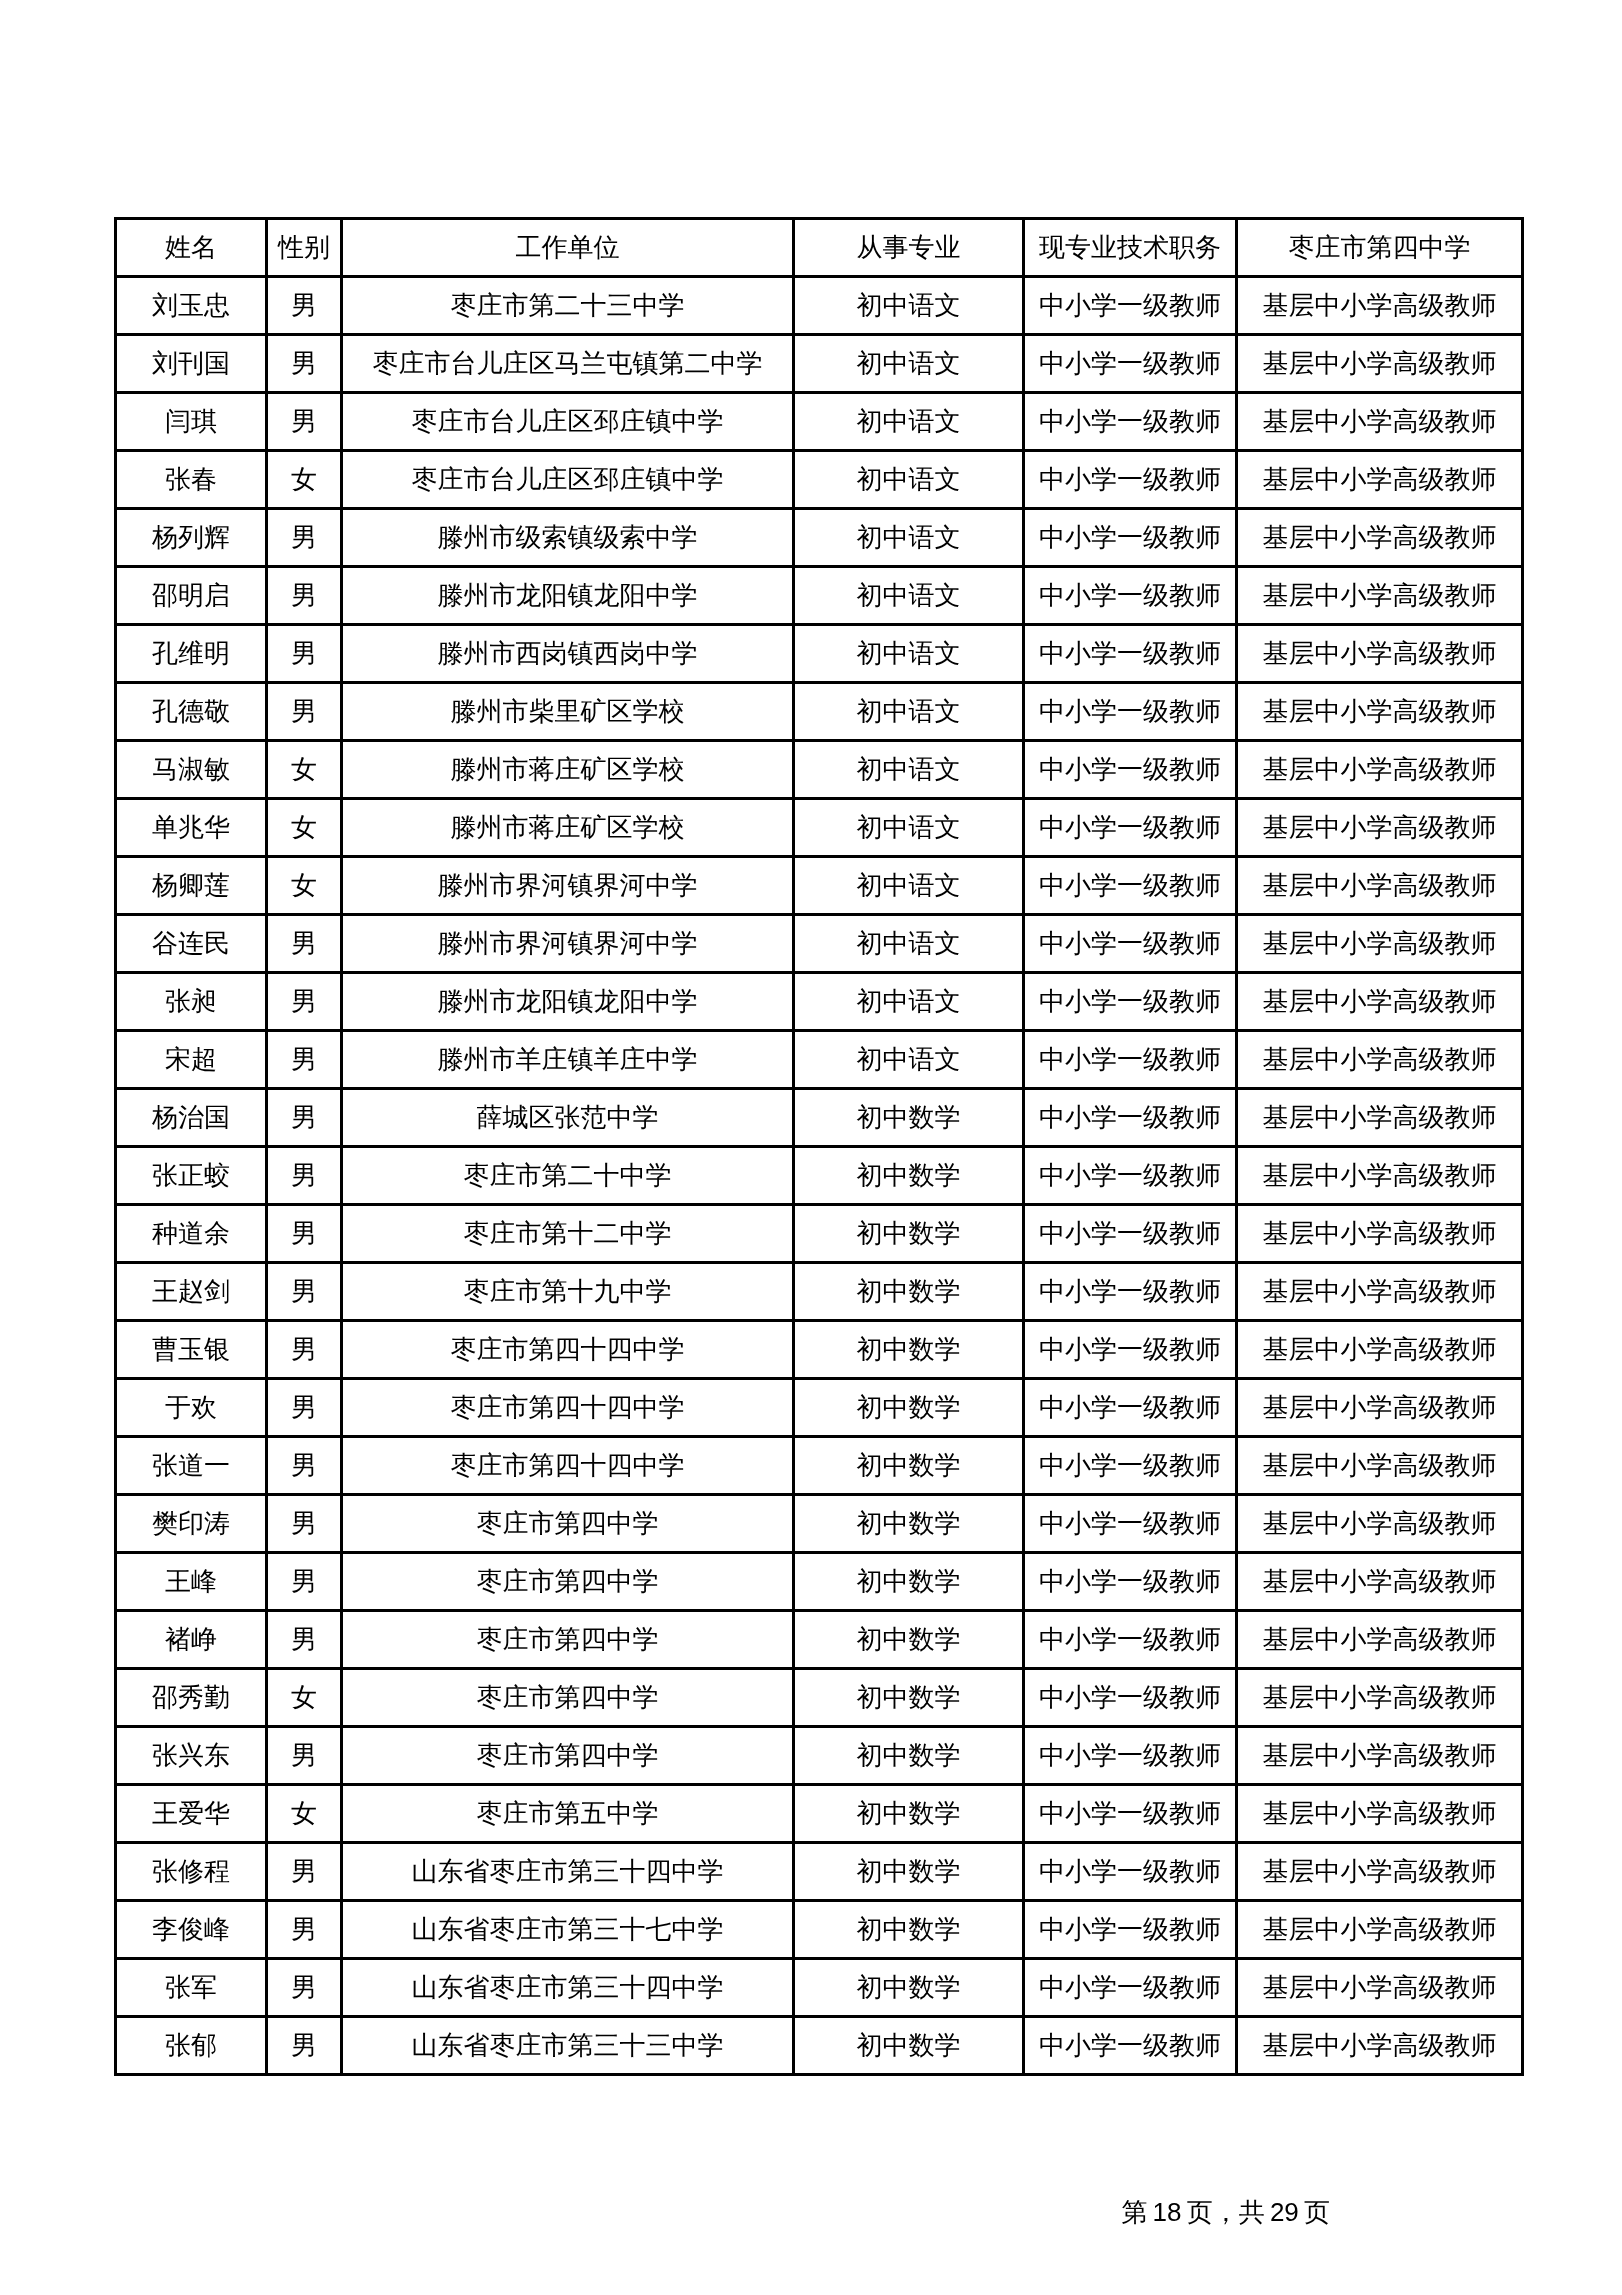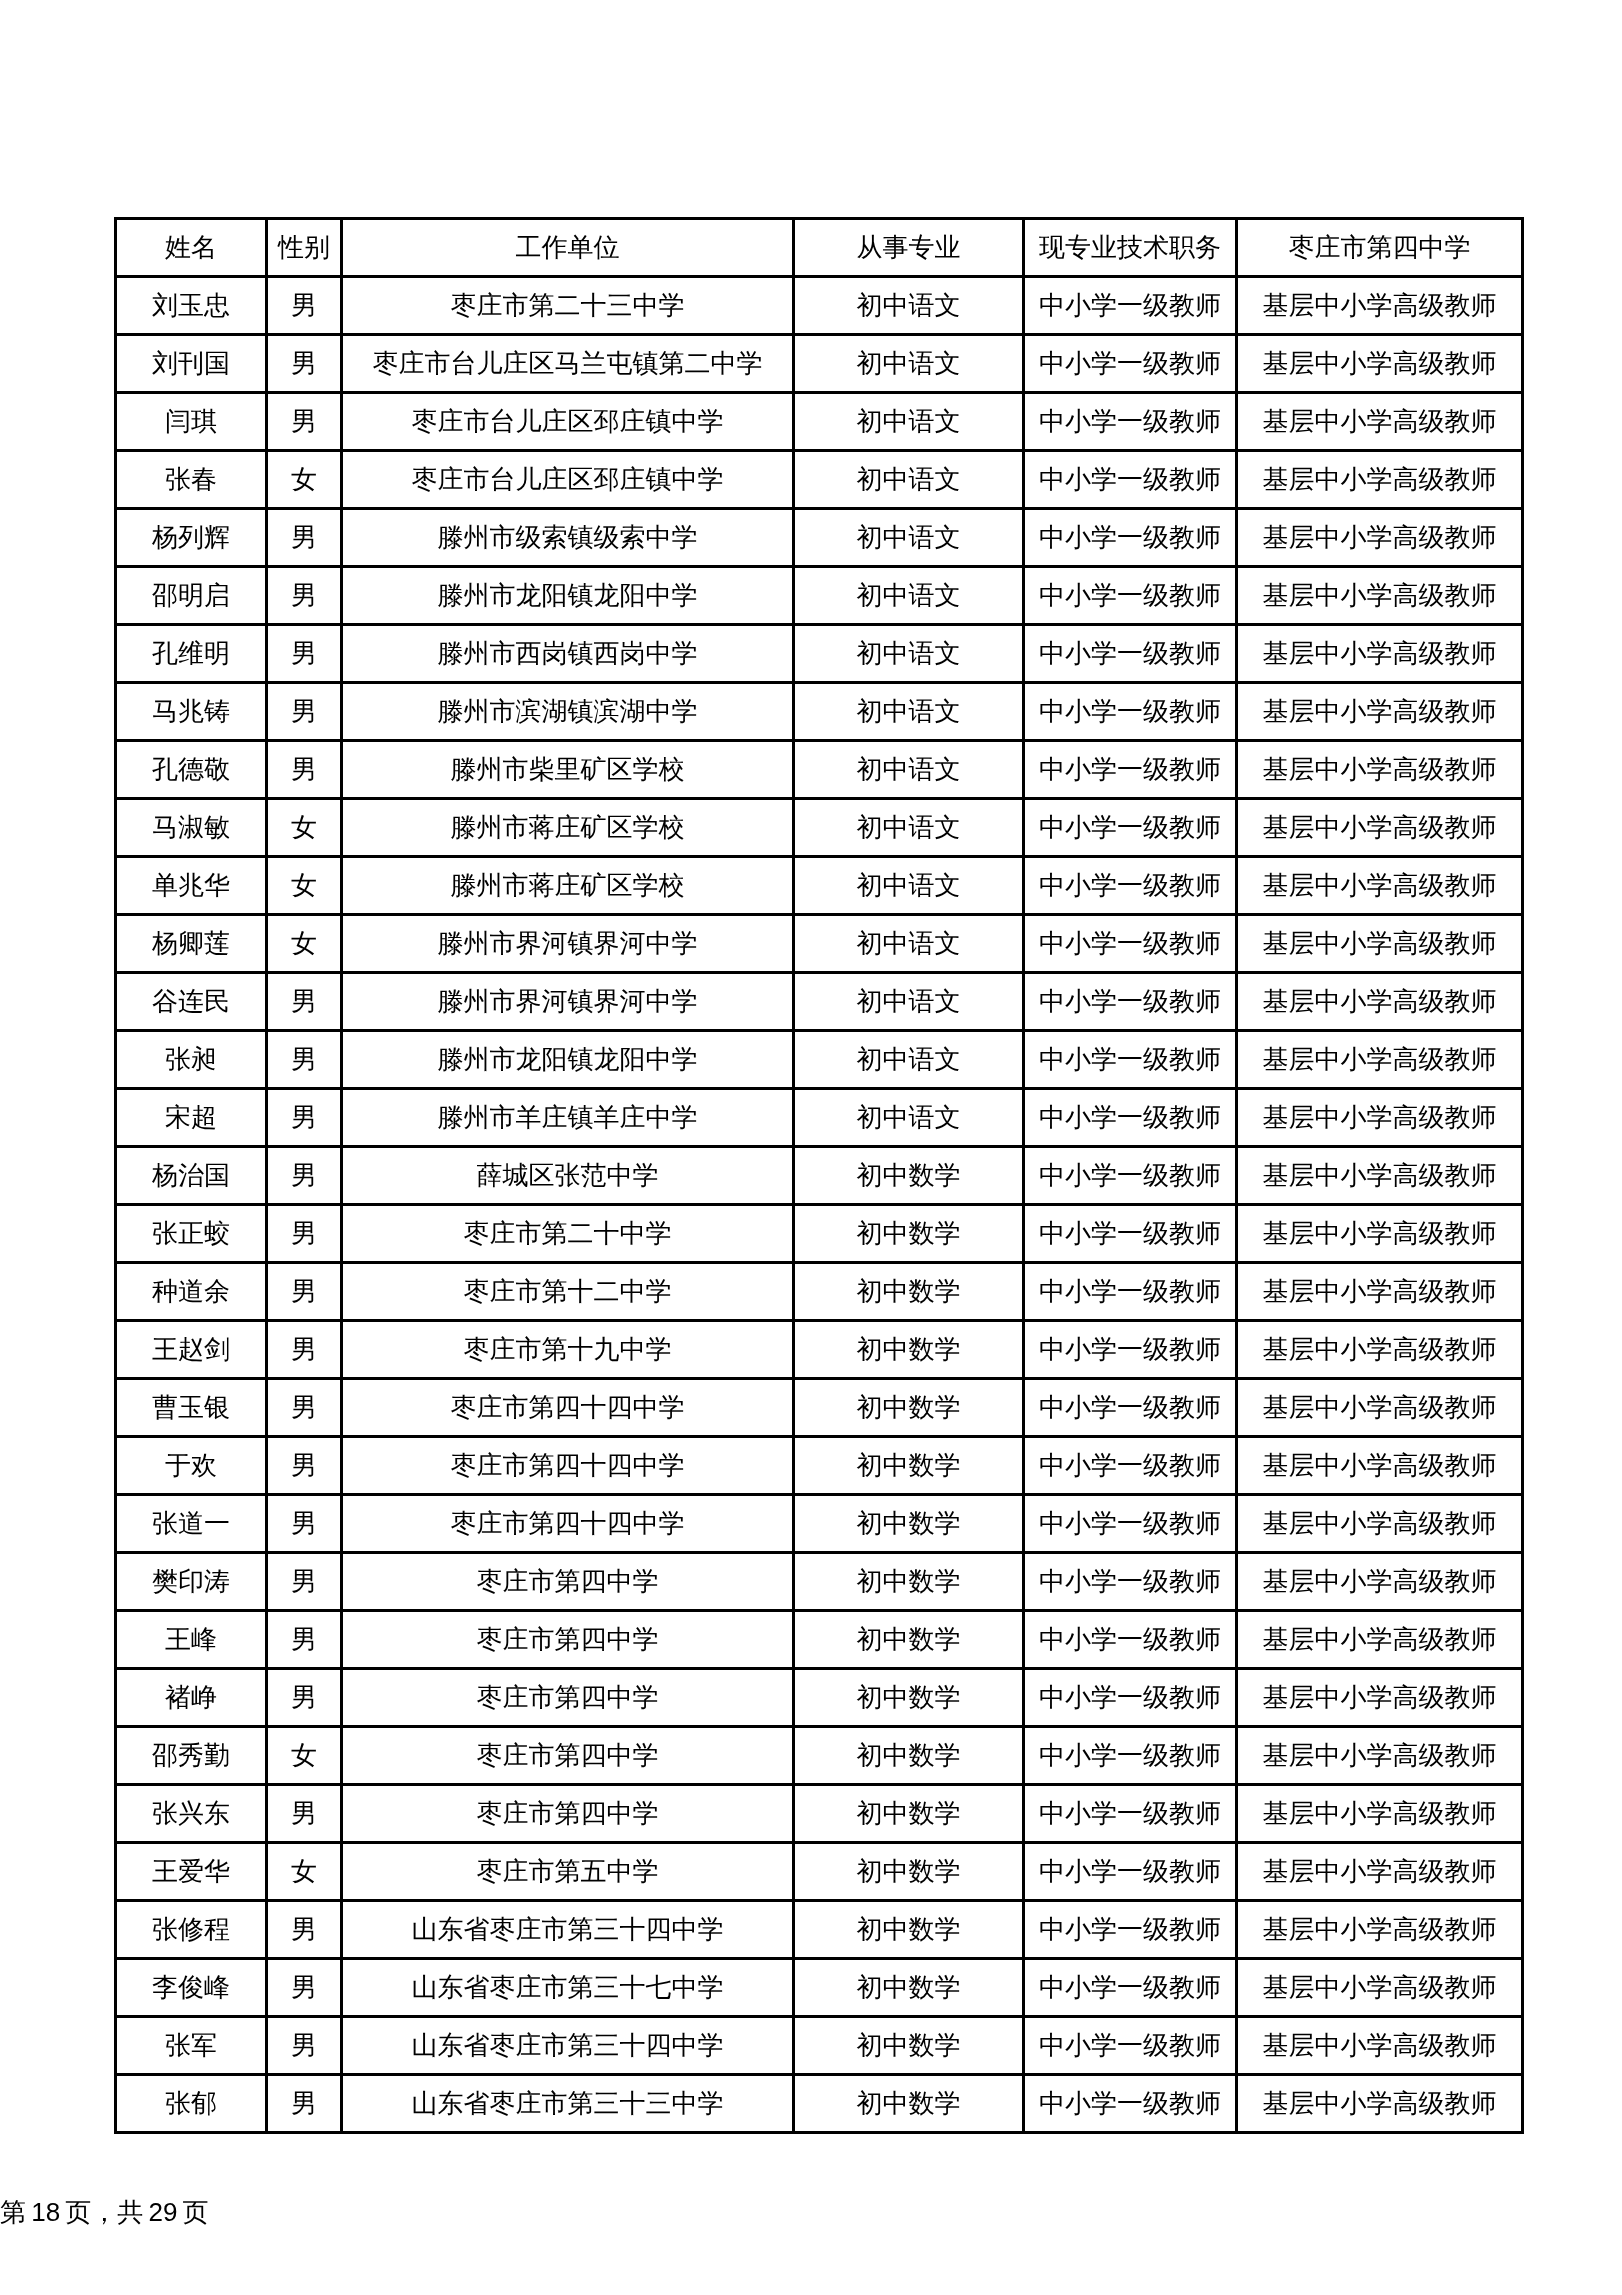--- a/index.html
+++ b/index.html
@@ -27,21 +27,21 @@
   }
   .page-table tr { height: 58px; }
   .col-name { width: 151px; }
   .col-gender { width: 75px; }
   .col-unit { width: 452px; }
   .col-major { width: 230px; }
   .col-current { width: 213px; }
   .col-apply { width: 286px; }
   .footer {
     position: absolute; left: 0; width: 1330px; top: 2195px;
-    text-align: left; font-size: 26px;
+    text-align: right; font-size: 26px;
     font-family: "DejaVu Serif", "Liberation Serif", serif;
   }
   .footer .num { font-family: "Liberation Sans", "DejaVu Sans", sans-serif; padding: 0 5.2px; }
 </style>
 </head>
 <body>
 
 <table class="page-table">
   <colgroup>
     <col class="col-name">
@@ -112,28 +112,20 @@
       </tr>
       <tr>
         <td>孔维明</td>
         <td>男</td>
         <td>滕州市西岗镇西岗中学</td>
         <td>初中语文</td>
         <td>中小学一级教师</td>
         <td>基层中小学高级教师</td>
       </tr>
       <tr>
-        <td>马兆铸</td>
-        <td>男</td>
-        <td>滕州市滨湖镇滨湖中学</td>
-        <td>初中语文</td>
-        <td>中小学一级教师</td>
-        <td>基层中小学高级教师</td>
-      </tr>
-      <tr>
         <td>孔德敬</td>
         <td>男</td>
         <td>滕州市柴里矿区学校</td>
         <td>初中语文</td>
         <td>中小学一级教师</td>
         <td>基层中小学高级教师</td>
       </tr>
       <tr>
         <td>马淑敏</td>
         <td>女</td>

